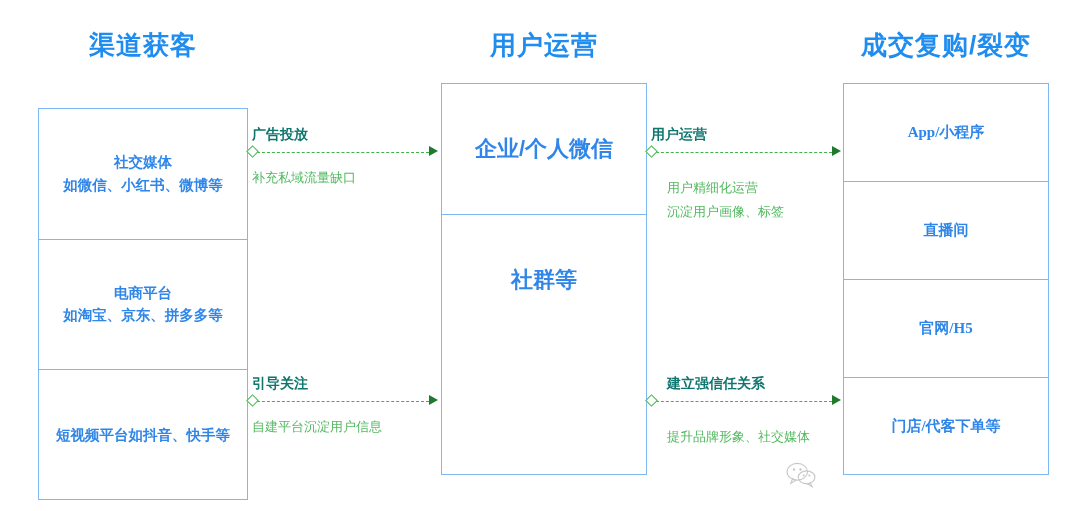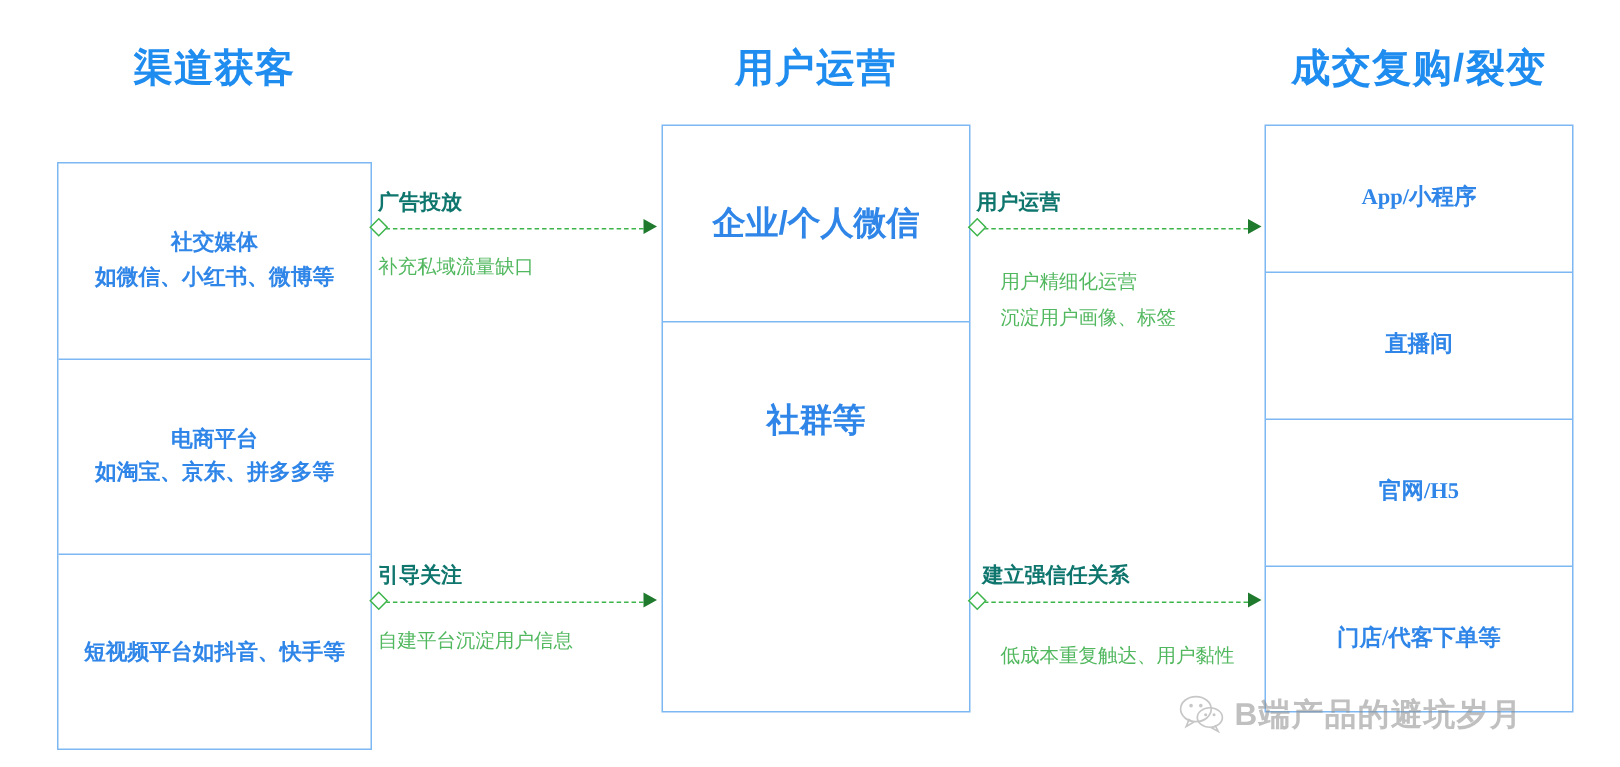--- a/index.html
+++ b/index.html
@@ -118,21 +118,21 @@
 
   #conn-2{left:651px;top:152px;width:190px;}
   #conn-2 .line{width:181px;}
   #conn-2 .arrow{left:181px;}
   #conn-2 .conn-title{left:0;width:190px;}
   #conn-2 .conn-sub{left:16px;width:190px;text-align:left;top:24px;}
 
   #conn-3{left:651px;top:401px;width:190px;}
   #conn-3 .line{width:181px;}
   #conn-3 .arrow{left:181px;}
-  #conn-3 .conn-title{left:4px;width:190px;}
+  #conn-3 .conn-title{left:16px;width:190px;}
   #conn-3 .conn-sub{left:16px;width:190px;text-align:left;top:24px;}
 
   
   .watermark{
     position:absolute;
     left:786px;top:462px;
     display:flex;align-items:center;gap:7px;
     opacity:.55;
     pointer-events:none;
   }
@@ -218,31 +218,30 @@
         <div>沉淀用户画像、标签</div>
       </div>
   </div>
 
   <div class="conn" id="conn-3">
     <div class="conn-title">建立强信任关系</div>
     <div class="line"></div>
     <div class="diamond"></div>
     <div class="arrow"></div>
     <div class="conn-sub">
-        <div>低成本重复触达、用户黏性</div>
+        <div>提升品牌形象、社交媒体</div>
       </div>
   </div>
 
   <div class="watermark">
     <svg class="wm-logo" viewBox="0 0 64 56">
       <ellipse cx="24" cy="21" rx="22" ry="18" fill="none" stroke="#9a9a9a" stroke-width="2.4"></ellipse>
       <path d="M14 36 L10 46 L20 40 Z" fill="none" stroke="#9a9a9a" stroke-width="2.4"></path>
       <circle cx="17" cy="16" r="2.6" fill="#9a9a9a"></circle>
       <circle cx="31" cy="16" r="2.6" fill="#9a9a9a"></circle>
       <ellipse cx="44" cy="33" rx="18" ry="14" fill="none" stroke="#9a9a9a" stroke-width="2.4"></ellipse>
       <path d="M52 45 L56 53 L47 48 Z" fill="none" stroke="#9a9a9a" stroke-width="2.4"></path>
       <circle cx="38" cy="29" r="2.2" fill="#9a9a9a"></circle>
       <circle cx="50" cy="29" r="2.2" fill="#9a9a9a"></circle>
     </svg>
-    <span class="wm-text">B端产品的避坑岁月</span>
   </div>
 
 </div>
 
 </body></html>

